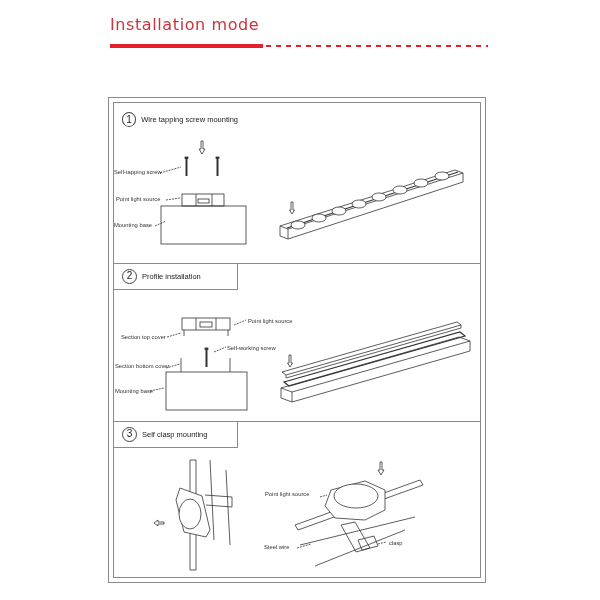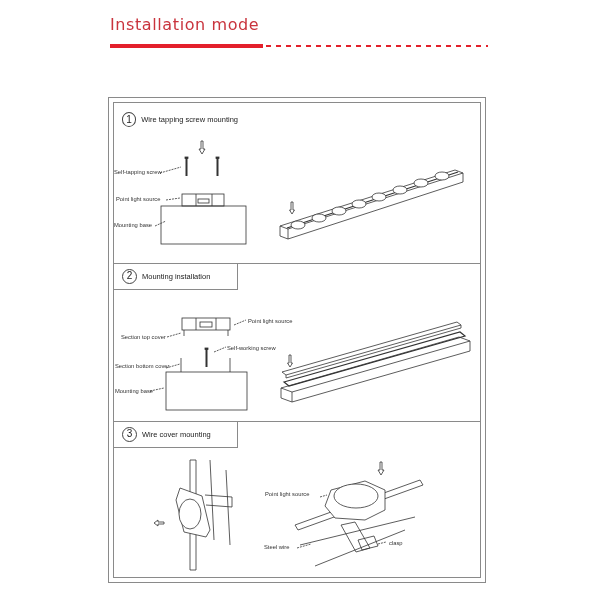--- a/index.html
+++ b/index.html
@@ -76,21 +76,21 @@
       <ellipse cx="379" cy="197" rx="7" ry="4"></ellipse>
       <ellipse cx="400" cy="190" rx="7" ry="4"></ellipse>
       <ellipse cx="421" cy="183" rx="7" ry="4"></ellipse>
       <ellipse cx="442" cy="176" rx="7" ry="4"></ellipse>
     </g>
   </g>
 </svg>
 
 <div class="sec-head" style="top:263px;">
   <span class="num">2</span>
-  <span class="sec-title">Mounting installation</span>
+  <span class="sec-title">Profile installation</span>
 </div>
 <span class="lbl" style="left:121px;top:334px">Section top cover</span>
 <span class="lbl" style="left:248px;top:318px">Point light source</span>
 <span class="lbl" style="left:227px;top:345px">Self-working screw</span>
 <span class="lbl" style="left:115px;top:363px">Section bottom cover</span>
 <span class="lbl" style="left:115px;top:388px">Mounting base</span>
 
 <svg class="art" style="left:0;top:0" width="600" height="600">
   <g fill="none" stroke="#333" stroke-width="0.8">
     <rect x="182" y="318" width="48" height="12"></rect>
@@ -119,21 +119,21 @@
     <path d="M286 375 L286 378 L461 328 L461 325"></path>
     <path d="M284 382 L460 332 L465 336 L289 386 Z" stroke-width="1.2"></path>
     <path d="M281 388 L459 337 L470 341 L470 351 L292 402 L281 398 Z"></path>
     <path d="M281 388 L292 392 L470 341"></path>
     <line x1="292" y1="392" x2="292" y2="402"></line>
   </g>
 </svg>
 
 <div class="sec-head" style="top:421px;">
   <span class="num">3</span>
-  <span class="sec-title">Wire cover mounting</span>
+  <span class="sec-title">Self clasp mounting</span>
 </div>
 <span class="lbl" style="left:265px;top:491px">Point light source</span>
 <span class="lbl" style="left:264px;top:544px">Steel wire</span>
 <span class="lbl" style="left:389px;top:540px">clasp</span>
 
 <svg class="art" style="left:0;top:0" width="600" height="600">
   <g fill="none" stroke="#333" stroke-width="0.8">
     <path d="M190 460 L196 460 L196 570 L190 570 Z"></path>
     <line x1="210" y1="460" x2="214" y2="540"></line>
     <line x1="226" y1="470" x2="230" y2="545"></line>

